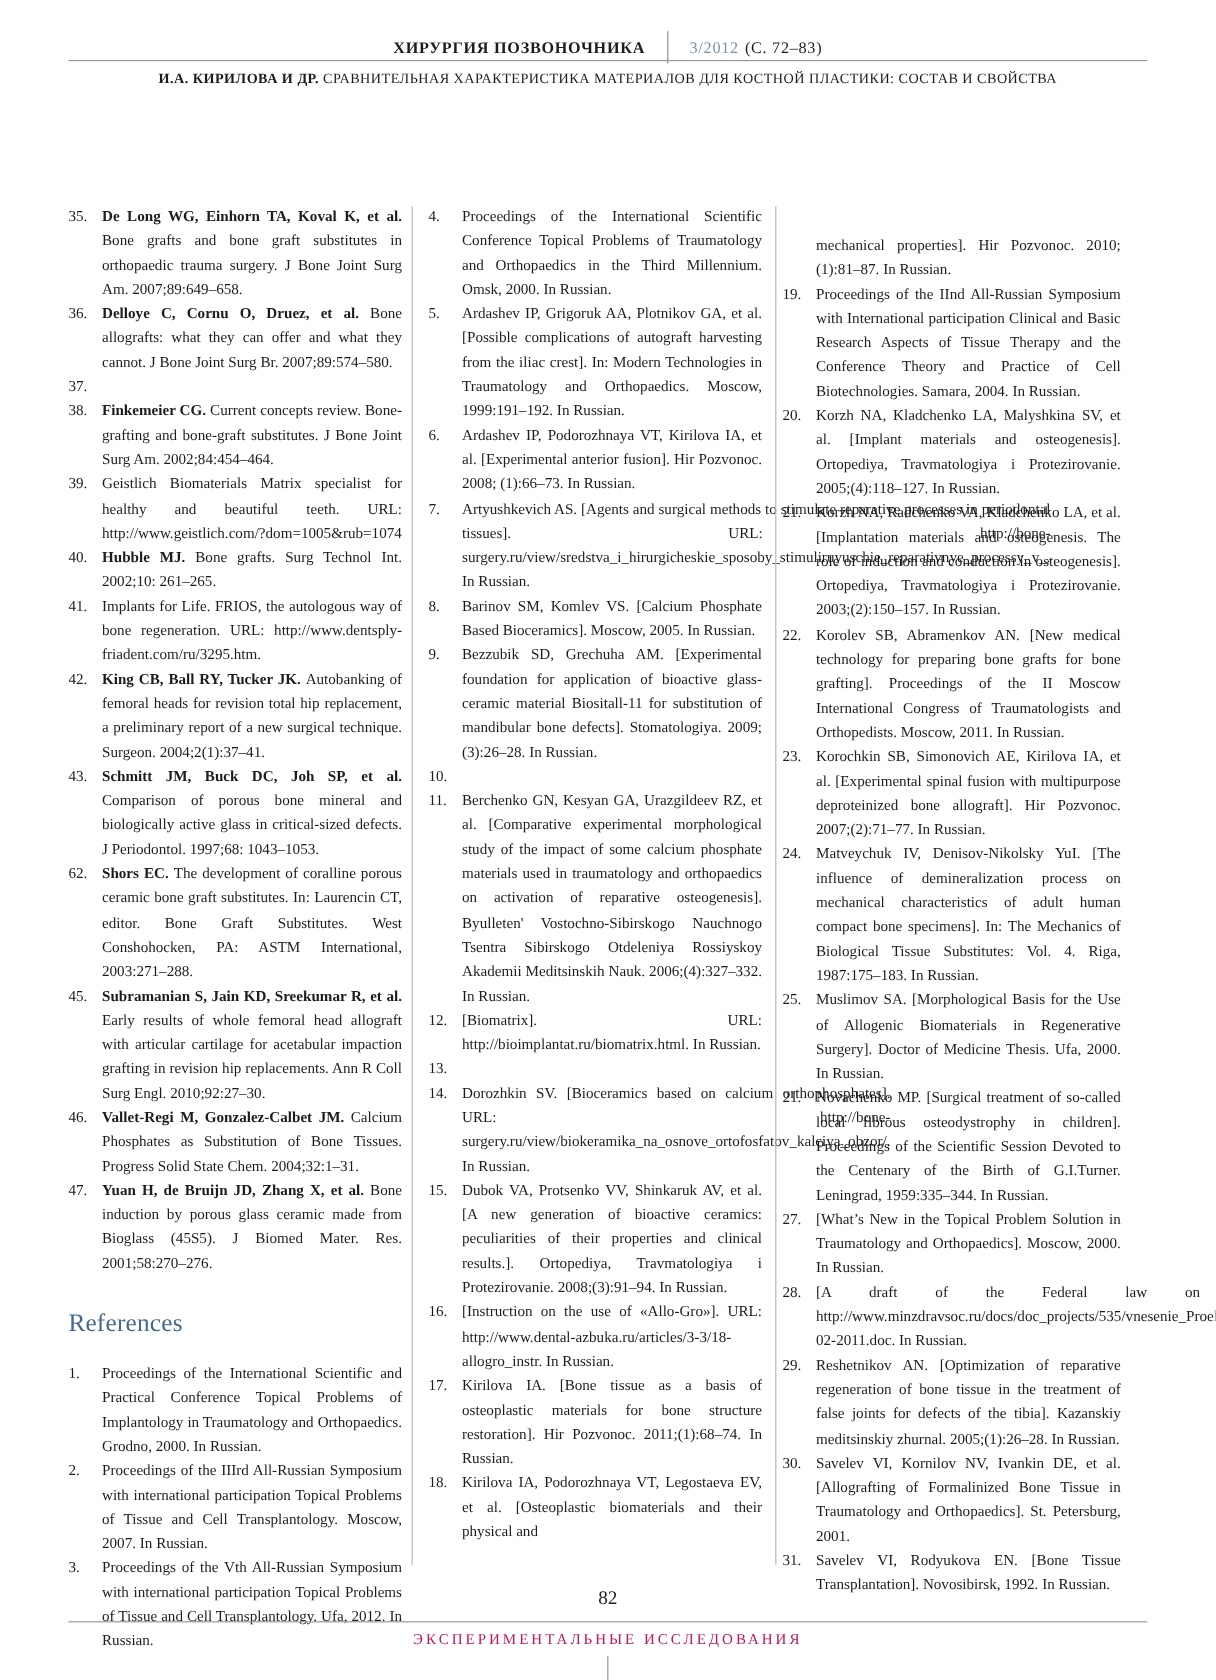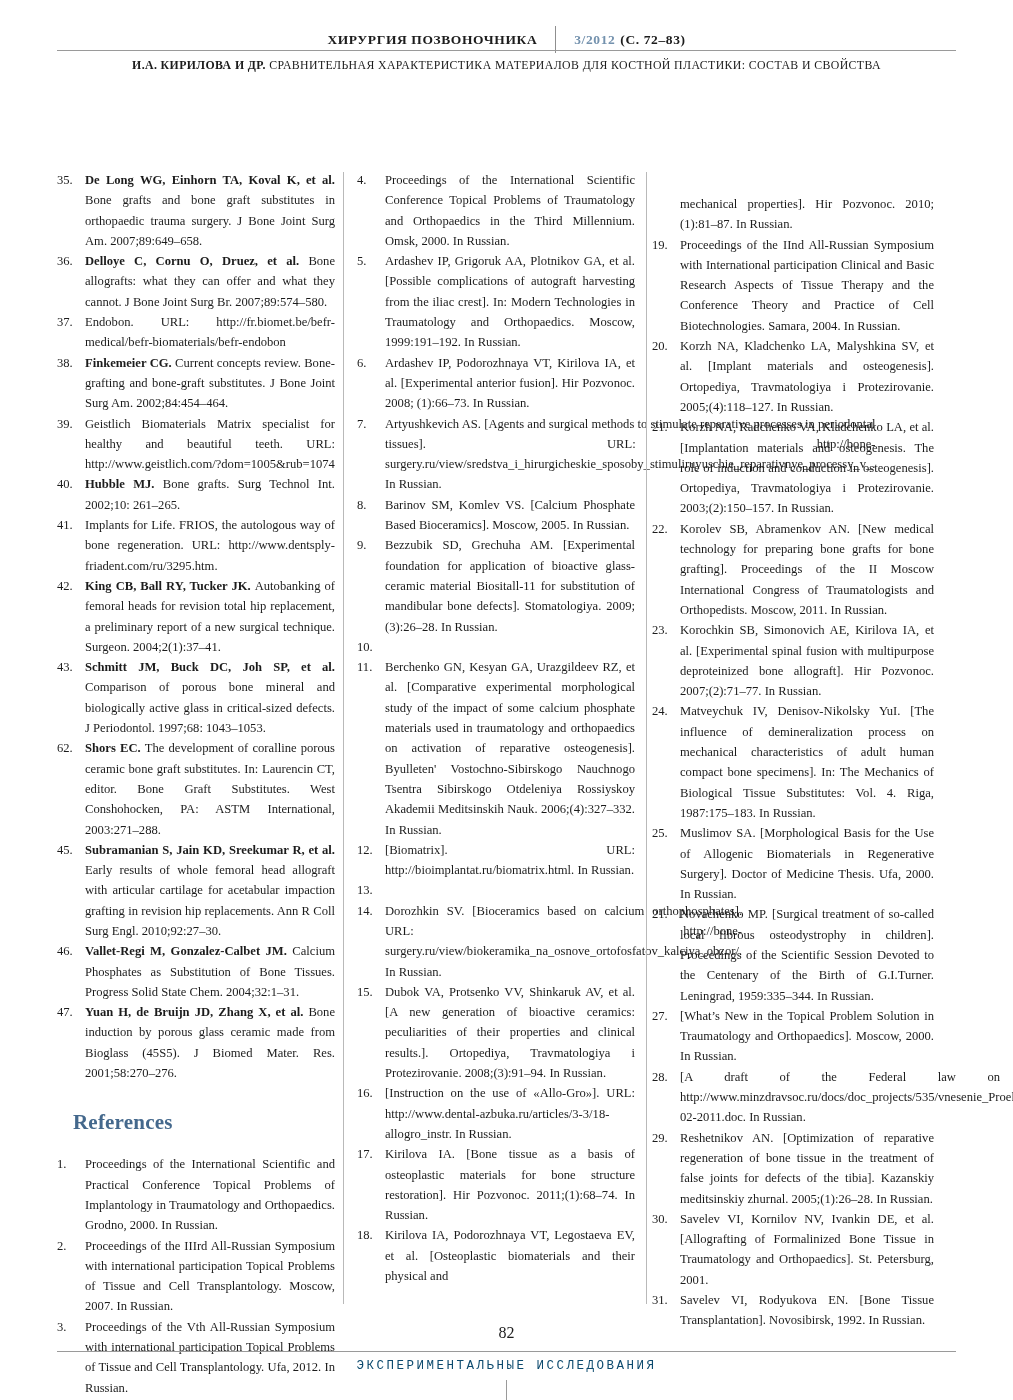--- a/index.html
+++ b/index.html
@@ -8,21 +8,21 @@
     font-family:"Liberation Serif", serif; color:#1c1c1c; overflow:hidden;
   }
   
   .h-row1 {
     position:absolute; top:26px; left:0; width:100%;
     display:flex; justify-content:center; align-items:center;
     font-size:13.5px; letter-spacing:0.6px; white-space:nowrap;text-align:right;
   }
   .h-journal { padding-right:18px; font-weight:600; }
   .h-div { width:1px; height:27px; background:#8f8f8f; }
-  .h-issue-wrap { padding-left:18px;font-weight:bold; }
+  .h-issue-wrap { padding-left:18px; }
   .h-issue { color:#7492ae; }
   .h-pages { color:#1c1c1c; padding-left:5px; }
   .h-rule { position:absolute; top:50px; left:57px; right:57px; height:1px; background:#9a9a9a; }
   .h-row2 {
     position:absolute; top:58px; left:0; width:100%; text-align:center;
     font-size:11.8px; letter-spacing:0.4px; white-space:nowrap;
   }
   .h-authors { font-weight:700; }
   
   .col { position:absolute; top:170px; width:278px; }
@@ -30,29 +30,29 @@
   .col-2 { left:357px; }
   .col-3 { left:652px; width:282px;margin-top:24px; }
   .sep { position:absolute; top:172px; width:1px; height:1132px; background:#b9b9b9; }
   .sep-1 { left:343px; }
   .sep-2 { left:646px; }
   .ref { display:flex; font-size:12.6px; line-height:20.3px; }
   .ref .num { flex:0 0 20px; margin-right:8px; }
   .ref .txt { flex:1; text-align:justify; overflow-wrap:break-word; }
   .ref .txt b { font-weight:700; }
   .refs-heading {
-    font-size:21px; font-weight:700; color:#44688c;
-    margin:27px 0 19px 16px; letter-spacing:0.2px;
+    font-size:21px; font-weight:400; color:#44688c;
+    margin:27px 0 19px 0; letter-spacing:0.2px;
   }
   
   .f-pagenum { position:absolute; top:1324px; left:0; width:100%; text-align:center; font-size:16px; }
   .f-rule { position:absolute; top:1351px; left:57px; right:57px; height:1px; background:#9a9a9a; }
   .f-section {
     position:absolute; top:1359px; left:0; width:100%; text-align:center;
-    font-size:12.5px; letter-spacing:2.5px; color:#0c4a6e;font-family:Liberation Mono, monospace;
+    font-size:12.5px; letter-spacing:2.5px; color:#be185d;
   }
   .f-tick { position:absolute; top:1380px; left:506px; width:1px; height:20px; background:#9a9a9a; }
 </style>
 </head>
 <body>
 
 <div class="page">
 
   <div class="h-row1">
     <span class="h-journal">ХИРУРГИЯ ПОЗВОНОЧНИКА</span>
@@ -68,21 +68,20 @@
       <div class="ref">
         <span class="num">35.</span>
         <span class="txt"><b>De Long WG, Einhorn TA, Koval K, et al. </b>Bone grafts and bone graft substitutes in orthopaedic trauma surgery. J Bone Joint Surg Am. 2007;89:649–658.</span>
       </div>
       <div class="ref">
         <span class="num">36.</span>
         <span class="txt"><b>Delloye C, Cornu O, Druez, et al. </b>Bone allografts: what they can offer and what they cannot. J Bone Joint Surg Br. 2007;89:574–580.</span>
       </div>
       <div class="ref">
         <span class="num">37.</span>
-        <span class="txt">Endobon. URL: http://fr.biomet.be/befr-medical/befr-biomaterials/befr-endobon</span>
       </div>
       <div class="ref">
         <span class="num">38.</span>
         <span class="txt"><b>Finkemeier CG. </b>Current concepts review. Bone-grafting and bone-graft substitutes. J Bone Joint Surg Am. 2002;84:454–464.</span>
       </div>
       <div class="ref">
         <span class="num">39.</span>
         <span class="txt">Geistlich Biomaterials Matrix specialist for healthy and beautiful teeth. URL: http://www.geistlich.com/?dom=1005&amp;rub=1074</span>
       </div>
       <div class="ref">

